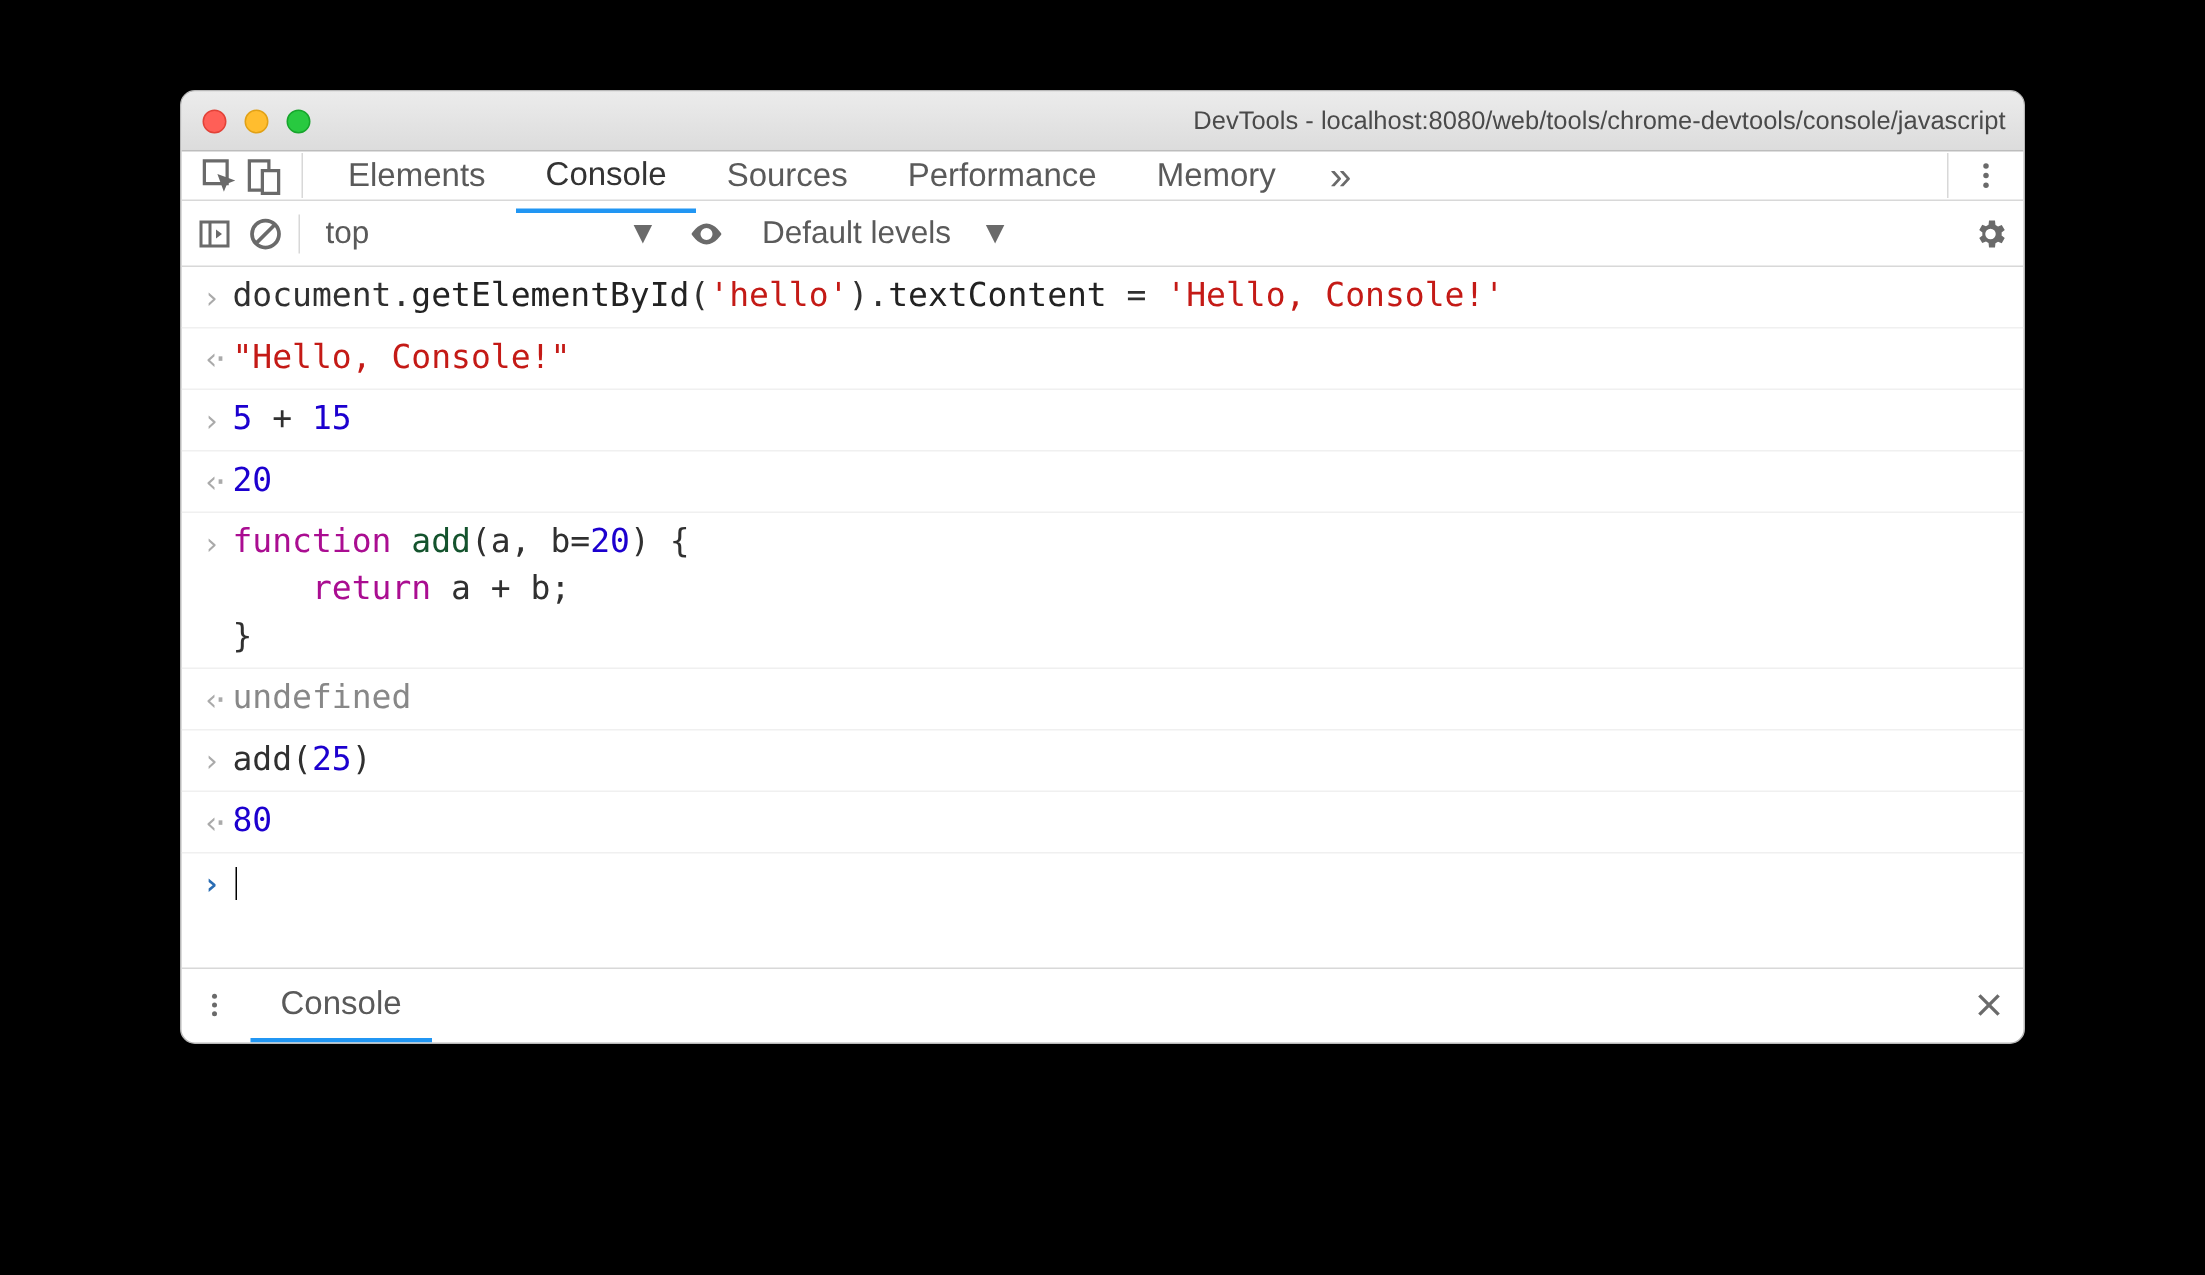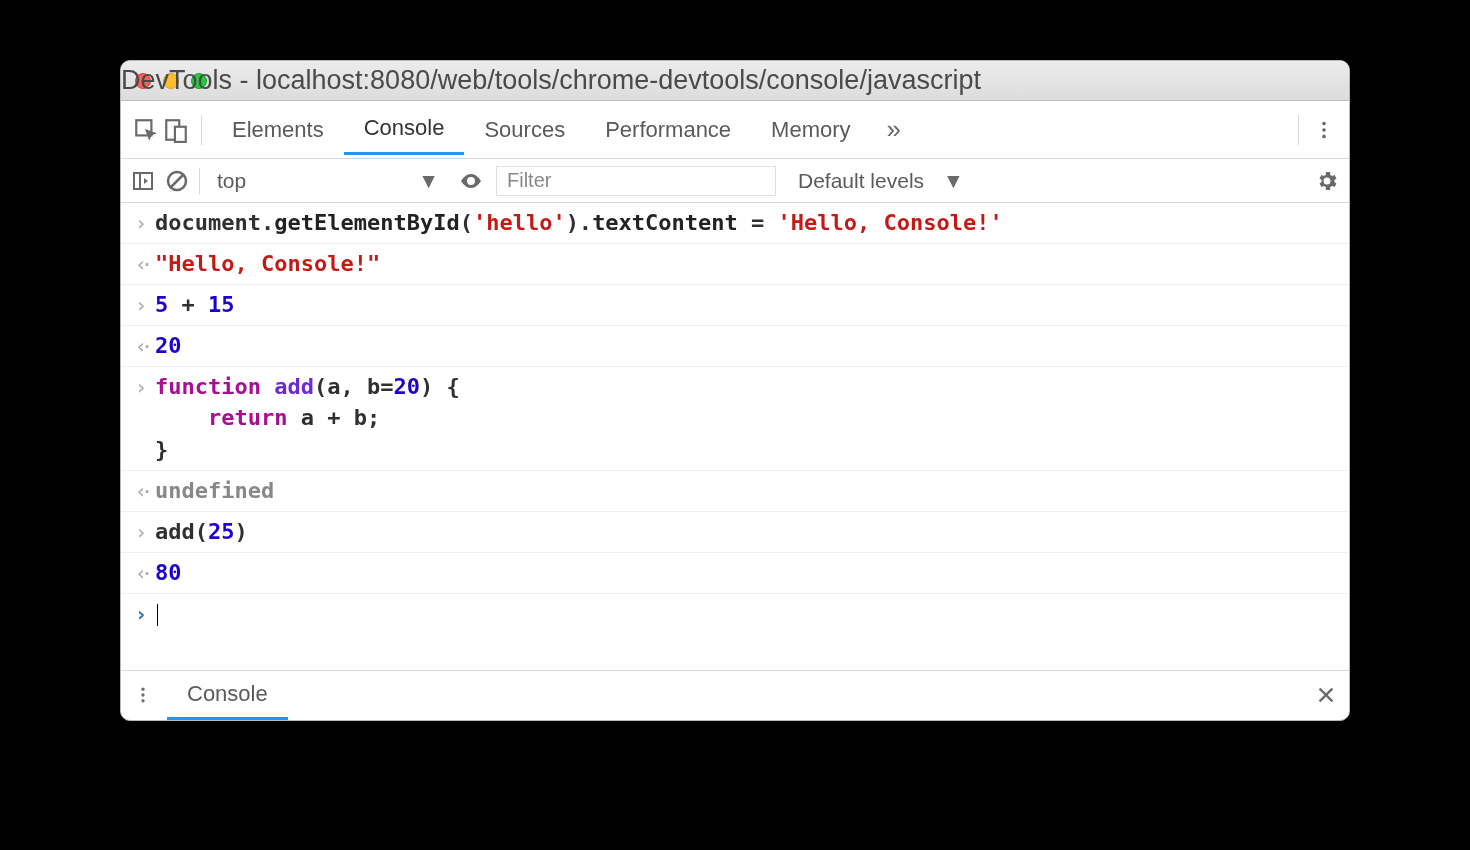--- a/index.html
+++ b/index.html
@@ -25,24 +25,24 @@
     background: linear-gradient(#ececec,#dcdcdc);
     border-bottom: 1px solid #bdbdbd;
     display: flex; align-items: center;
     position: relative;
   }
   .traffic { display:flex; gap:12px; margin-left:14px; }
   .dot { width:16px; height:16px; border-radius:50%; }
   .dot.red{background:#ff5f57;border:1px solid #e24238;}
   .dot.yellow{background:#ffbd2e;border:1px solid #e1a116;}
   .dot.green{background:#28c940;border:1px solid #17a52c;}
-  .title { position:absolute; left:0; right:12px; text-align:left; font-size:27px; color:#4a4a4a; }
+  .title { position:absolute; left:0; right:12px; text-align:right; font-size:17px; color:#4a4a4a; }
   
   .tabs {
-    height: 58px;
+    height: 33px;
     border-bottom: 1px solid #d8d8d8;
     display:flex; align-items:center;
     padding: 0 10px;
     font-size:22px; color:#5a5a5a;justify-content:center;
   }
   .tabs .icon { width:30px; display:flex; justify-content:center; color:#6a6a6a; }
   .tabs .divider { width:1px; height:30px; background:#d8d8d8; margin:0 10px; }
   .tab { padding: 0 20px; height:50px; display:flex; align-items:center; cursor:default; }
   .tab.active { color:#333; border-bottom:3px solid #2196f3; }
   .tabs .spacer { flex:1; }
@@ -77,26 +77,26 @@
     color:#303030;
   }
   .row {
     display:flex;
     border-bottom:1px solid #f0f0f0;
     padding:4px 10px 4px 6px;
     line-height:1.45;
   }
   .gutter { width:28px; flex:none; color:#aaa; font-size:20px; padding-top:2px; text-align:center;}
   .gutter.blue { color:#2a6db4; font-weight:bold;}
-  .content { white-space:pre;font-weight:bold; }
+  .content { white-space:pre; }
   .tok-method{color:#222;}
   .tok-str{color:#c41a16;}
   .tok-num{color:#1c00cf;}
   .tok-kw{color:#aa0d91;text-align:right;}
-  .tok-def{color:#6d28d9;}
+  .tok-def{color:#14532d;}
   .tok-undef{color:#888;}
   .tok-res-str{color:#c41a16;}
   .caret { display:inline-block; width:1px; height:22px; background:#000; vertical-align:middle; margin-left:2px;}
   .console .input-row { border-bottom:none; }
   .console-spacer { height:36px; }
   
   .drawer {
     border-top:1px solid #d8d8d8;
     height:50px;
     display:flex; align-items:center;
@@ -170,23 +170,20 @@
       <span>top</span>
       <span style="width:160px"></span>
       <span style="color:#6a6a6a;">▼</span>
     </div>
     <span class="eye-icon">
       <svg width="30" height="24" viewBox="0 0 24 24" fill="#6a6a6a">
           <path d="M12 5C6 5 2 12 2 12s4 7 10 7 10-7 10-7-4-7-10-7zm0 11a4 4 0 110-8 4 4 0 010 8z"></path>
           <circle cx="12" cy="12" r="2" fill="#fff"></circle>
         </svg>
     </span>
-    <div class="filter">
-      <span>Filter</span>
-    </div>
     <div class="levels">
       <span>Default levels</span>
       <span style="color:#6a6a6a;">▼</span>
     </div>
     <div class="spacer"></div>
     <span class="gear-icon">
       <svg width="24" height="24" viewBox="0 0 24 24" fill="#6a6a6a">
           <path d="M19.4 13a7.8 7.8 0 000-2l2.1-1.6-2-3.4-2.5 1a7.7 7.7 0 00-1.7-1L15 3h-4l-.3 2.9a7.7 7.7 0 00-1.7 1l-2.5-1-2 3.4L6.6 11a7.8 7.8 0 000 2l-2.1 1.6 2 3.4 2.5-1a7.7 7.7 0 001.7 1L11 21h4l.3-2.9a7.7 7.7 0 001.7-1l2.5 1 2-3.4zM12 15.5A3.5 3.5 0 1115.5 12 3.5 3.5 0 0112 15.5z"></path>
         </svg>
     </span>

